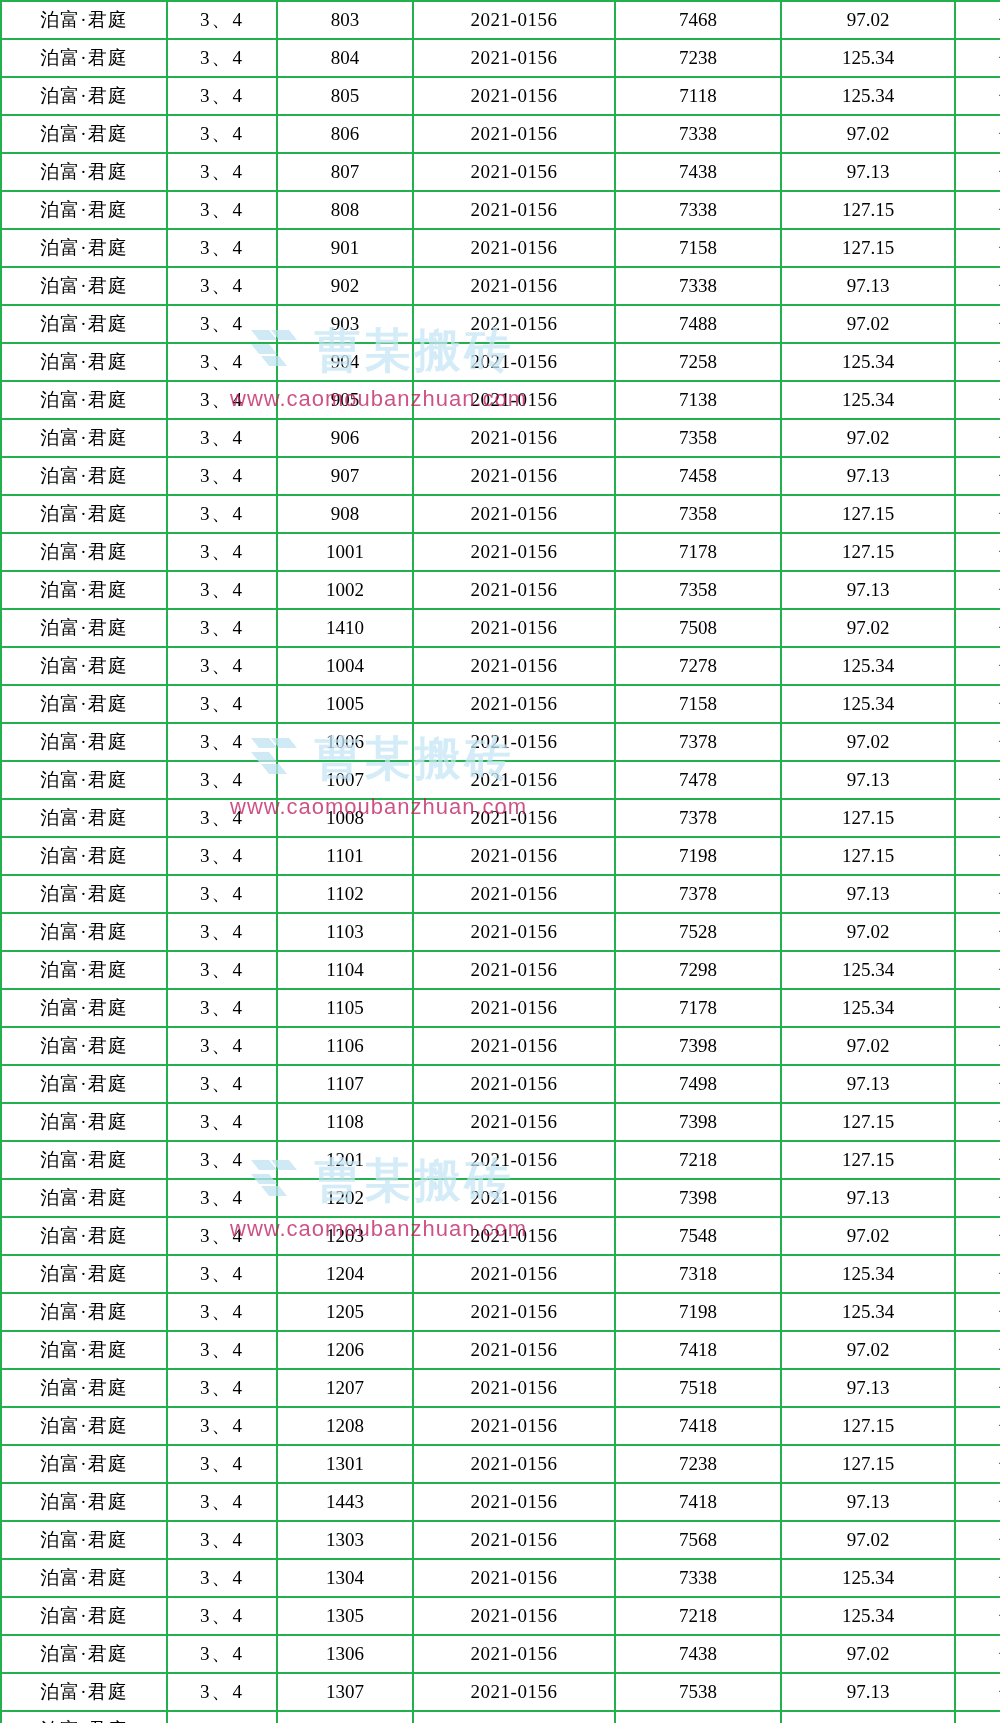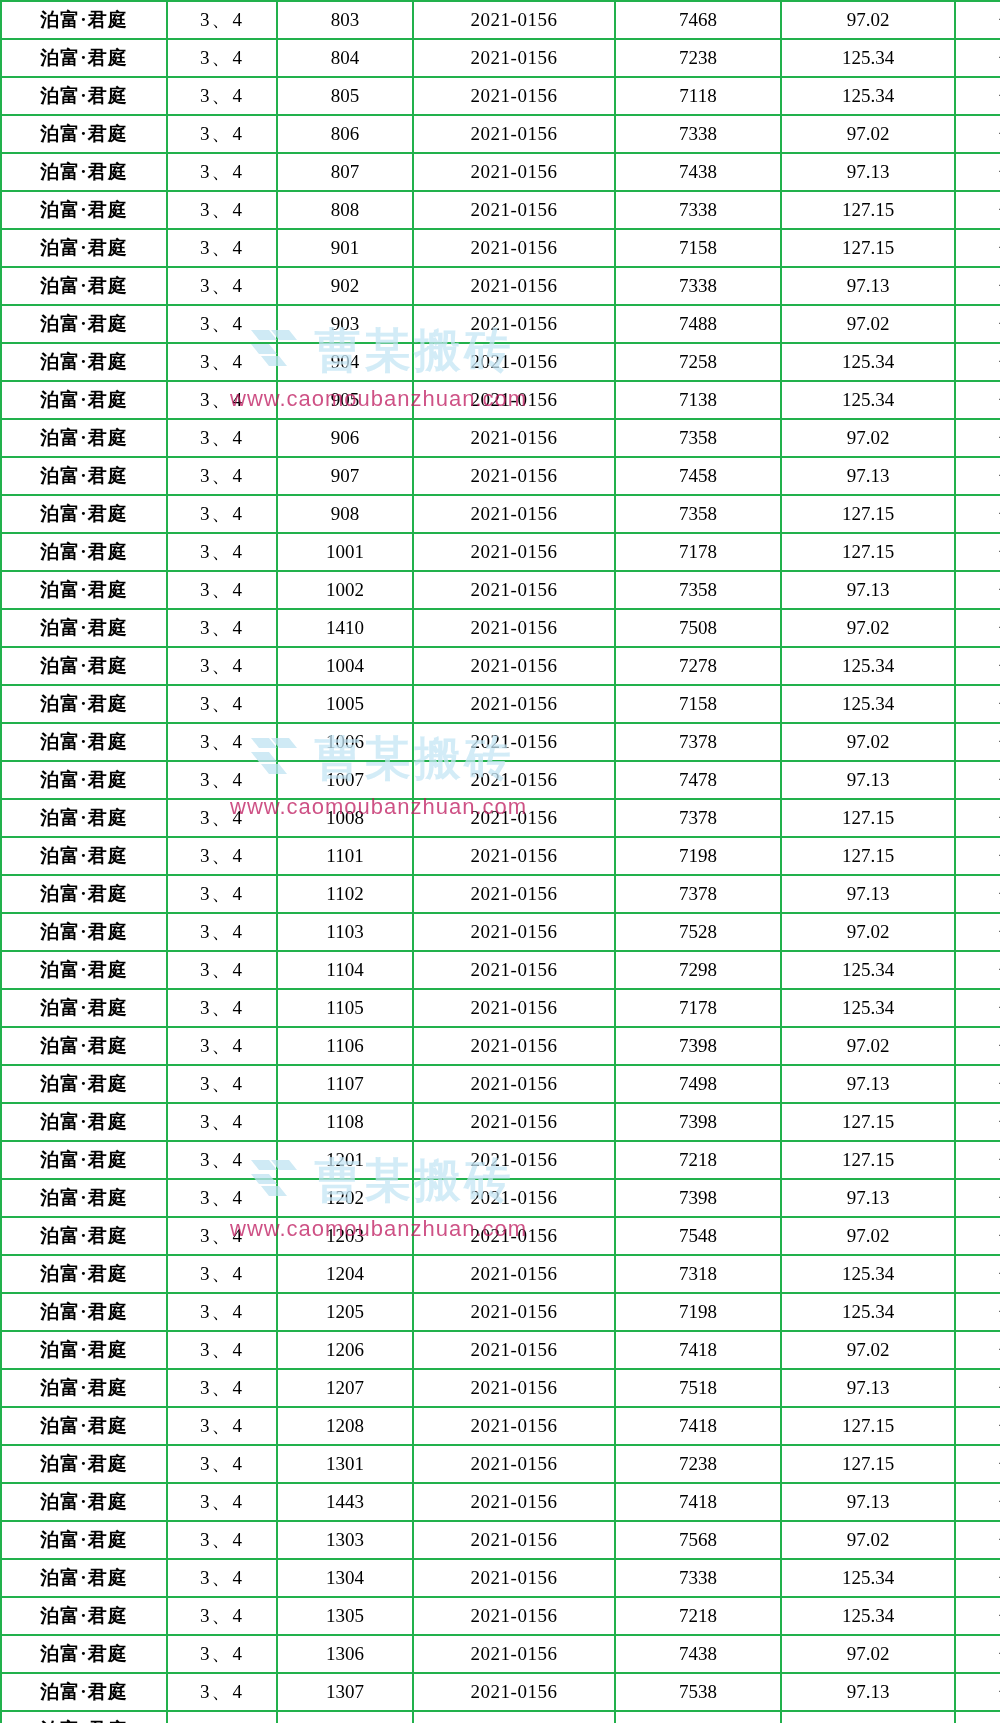--- a/index.html
+++ b/index.html
@@ -63,21 +63,21 @@
     border: 2px solid #22b14c;
     height: 36px;
     padding: 0 2px;
     text-align: center;
     vertical-align: middle;
     font-size: 19px;
     color: #000000;
     white-space: nowrap;
     overflow: hidden;
   }
-  td.c-name { width: 160px; letter-spacing: 1px; font-weight: bold; }
+  td.c-name { width: 160px; letter-spacing: 1px; }
   td.c-bldg { width: 104px; letter-spacing: 2px; }
   td.c-unit { width: 130px; font-family: "Liberation Serif", serif; }
   td.c-cert { width: 196px; font-family: "Liberation Serif", serif; letter-spacing: .5px; border-radius: 18px;}
   td.c-price { width: 160px; font-family: "Liberation Serif", serif; border-radius: 14px; }
   td.c-area { width: 168px; font-family: "Liberation Serif", serif; }
   td.c-type { width: 122px; letter-spacing: 1px; }
 </style>
 </head>
 <body>
 

